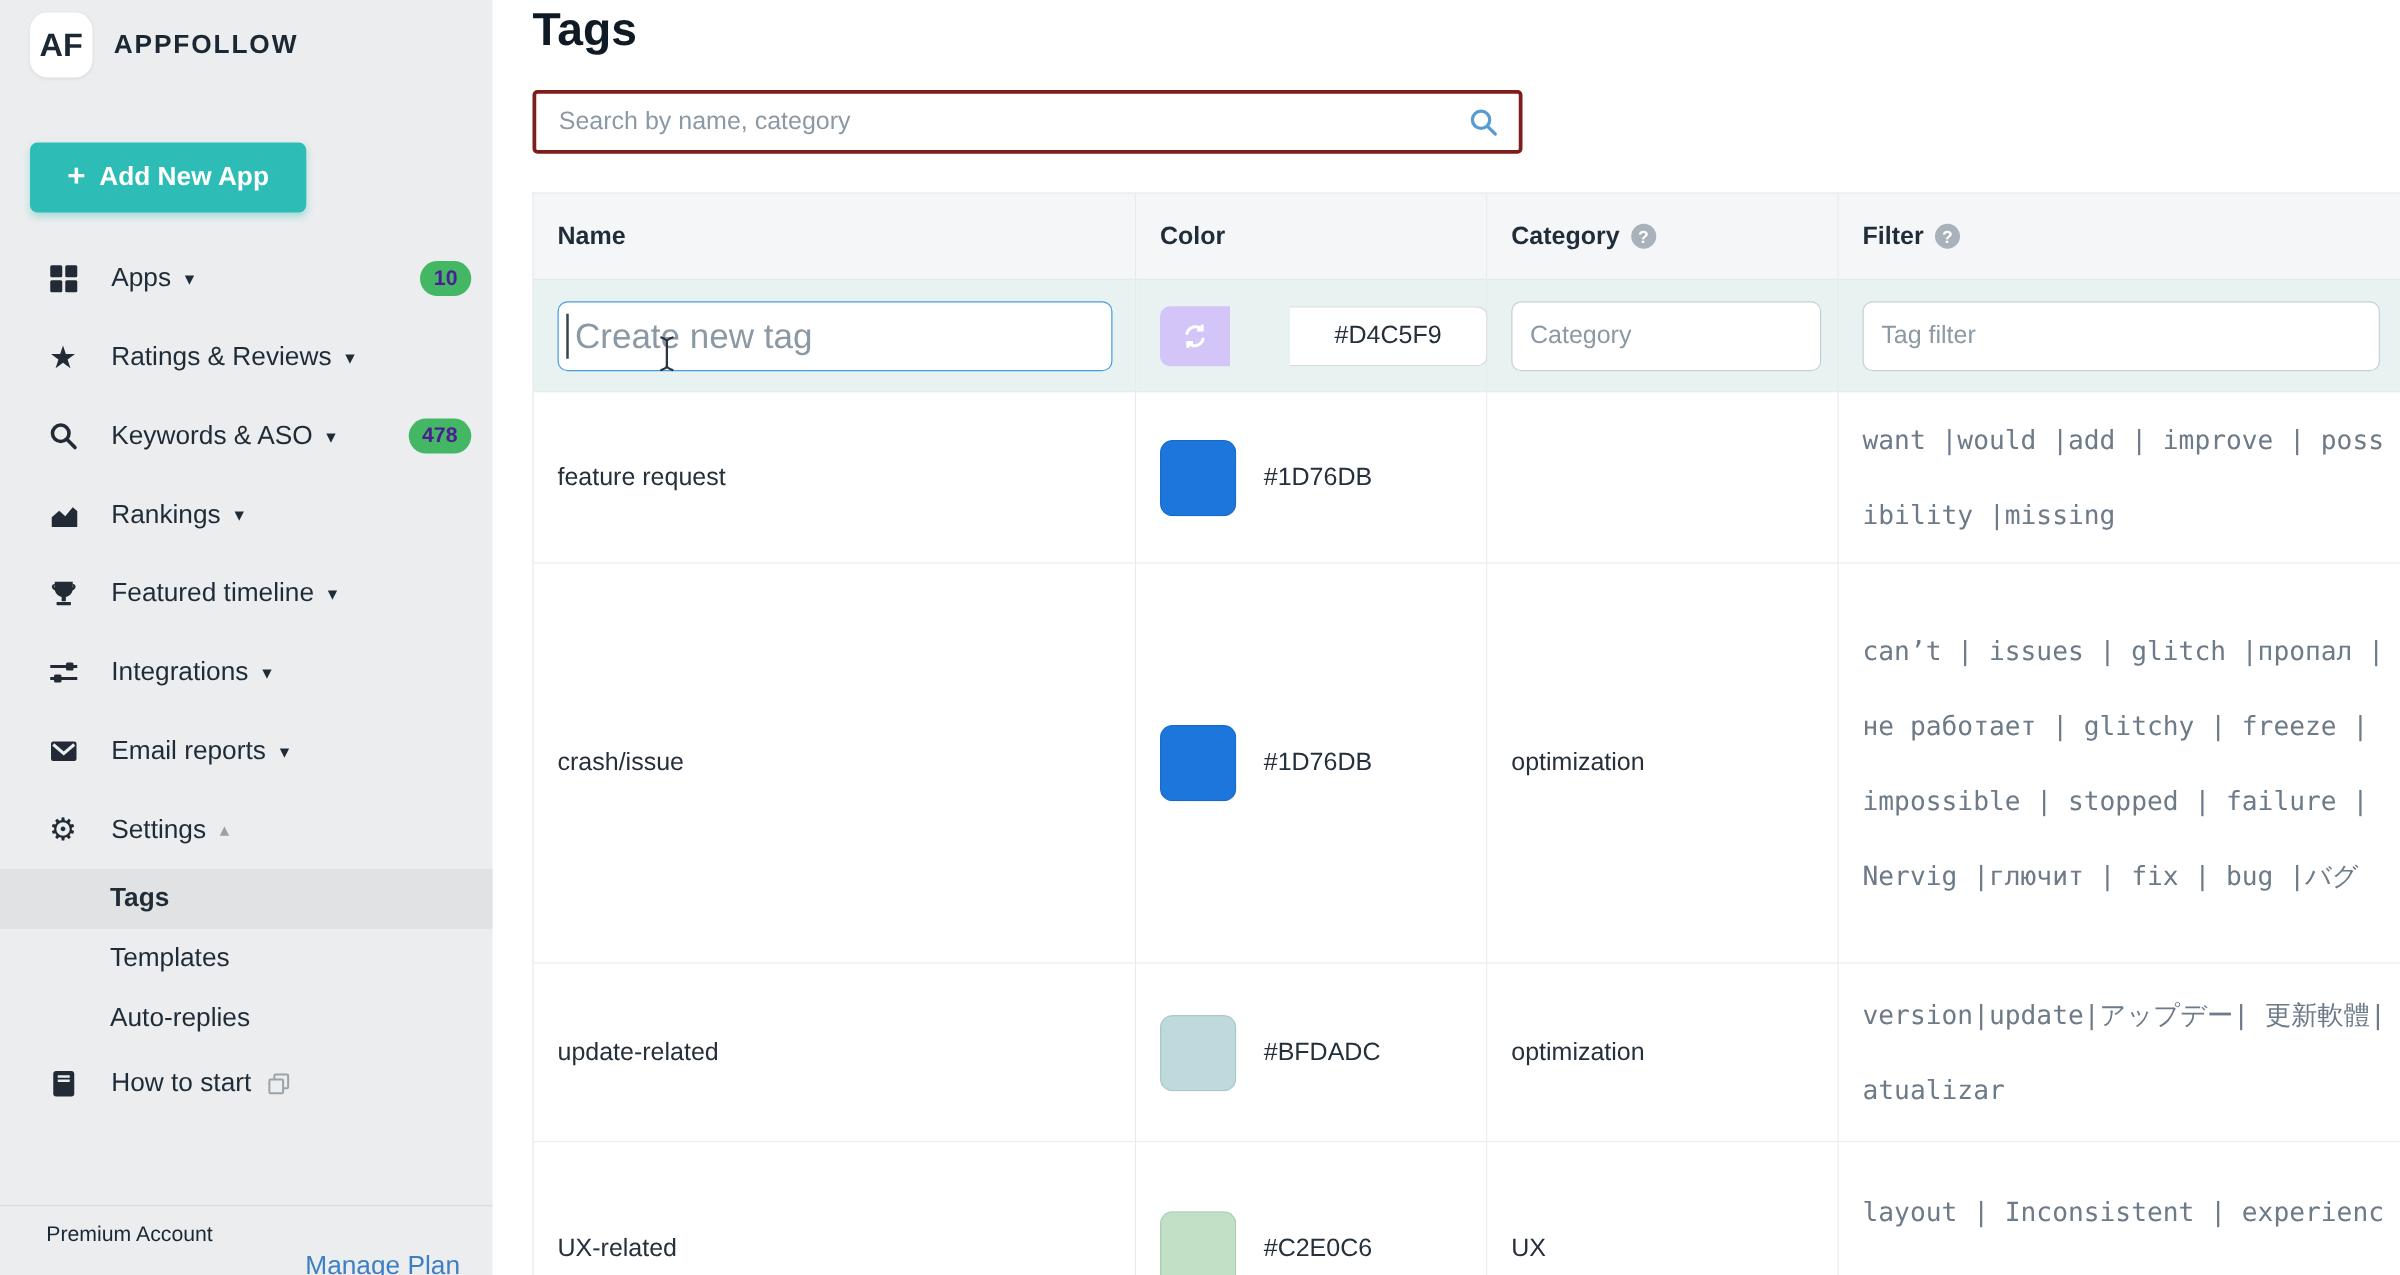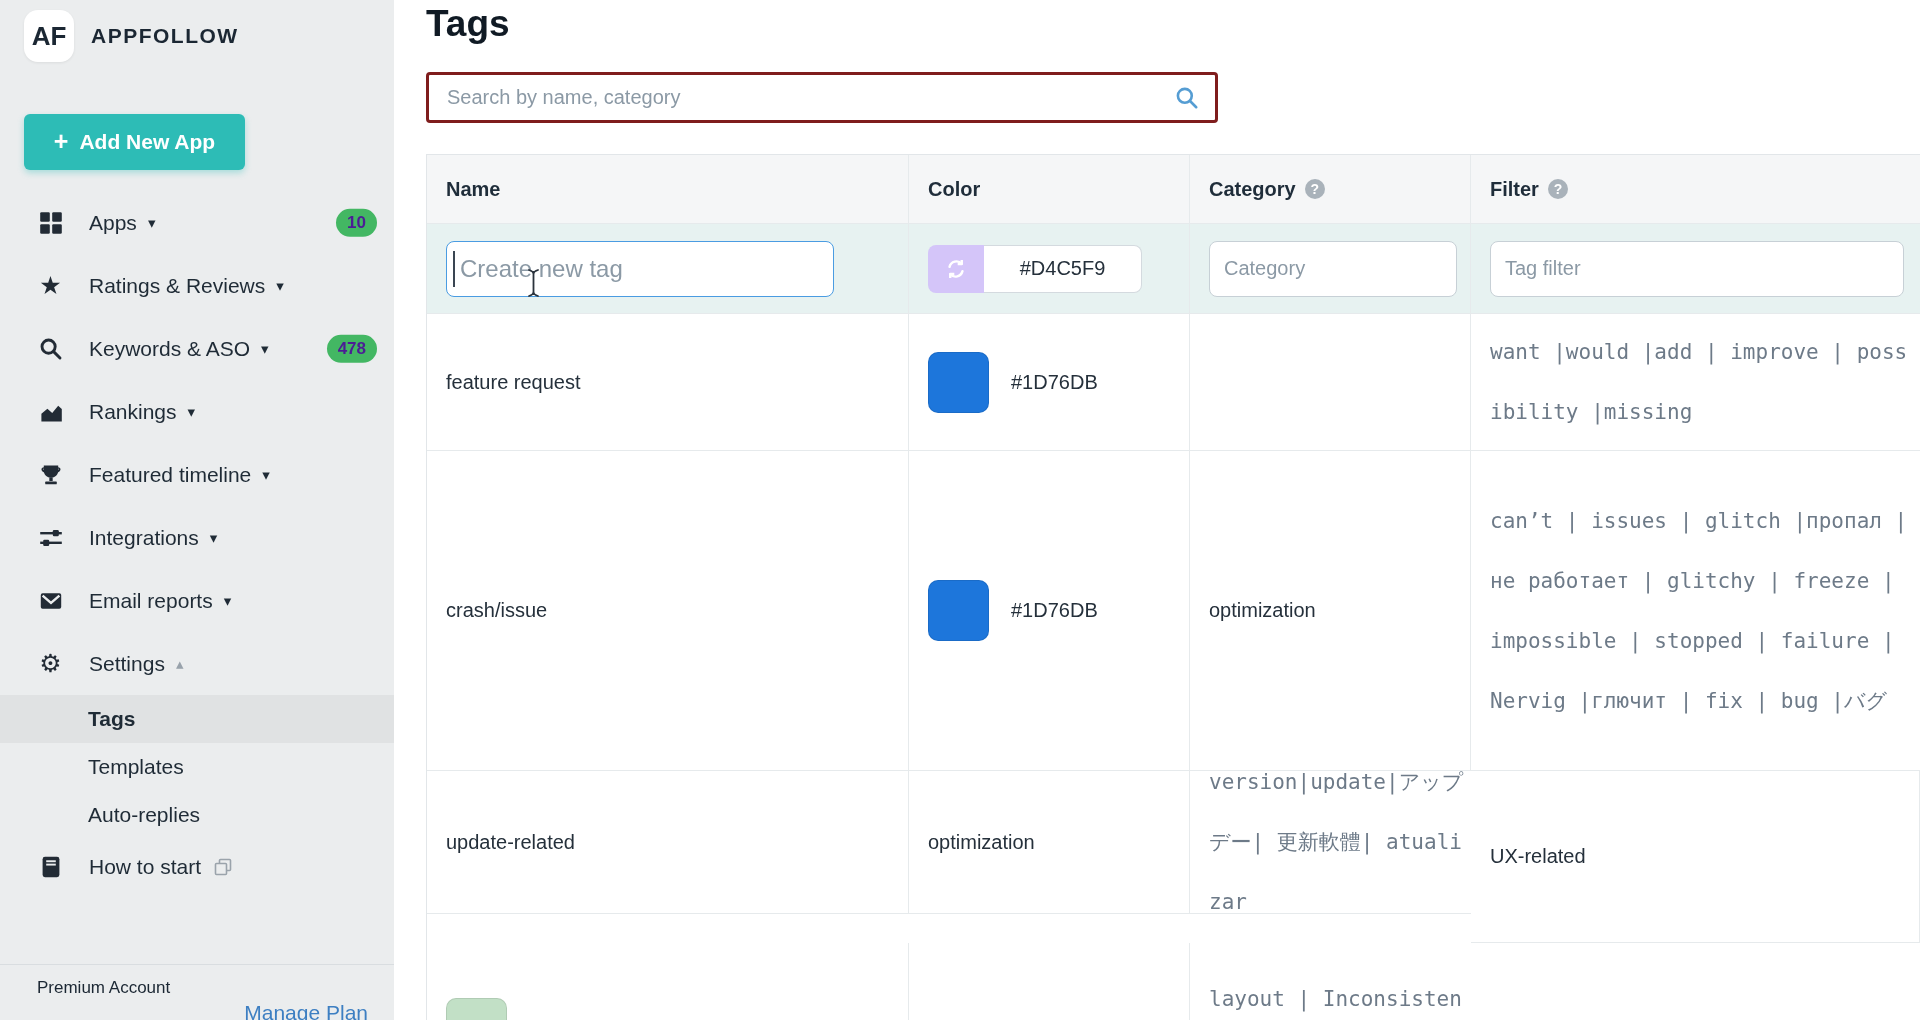--- a/index.html
+++ b/index.html
@@ -68,29 +68,29 @@
   .cell.last { border-right:none; }
   .h-cell { background:#f5f6f7; height:69px; font-weight:bold; font-size:20px; color:#1f2d3a; }
   .create { background:#e7f2f1; height:90px; }
   .r0 { height:137px; } .r1 { height:320px; } .r2 { height:143px; } .r3 { height:172px; }
 
   .help { width:20px; height:20px; border-radius:50%; background:#a9b2ba; color:#fff;
     font-size:14px; font-weight:bold; display:inline-flex; align-items:center;
     justify-content:center; margin-left:9px; cursor:pointer; flex:none; }
 
   .input-wrap { position:relative; }
-  .name-input { width:388px; height:56px; border:1.5px solid #4a9ce2; border-radius:8px;
-    font-family:inherit; font-size:24px; padding:0 14px 0 13px; color:#25303b; outline:none; background:#fff; }
+  .name-input { width:444px; height:56px; border:1.5px solid #4a9ce2; border-radius:8px;
+    font-family:inherit; font-size:28px; padding:0 14px 0 13px; color:#25303b; outline:none; background:#fff; }
   .caret-bar { position:absolute; left:7px; top:10px; width:1.5px; height:36px; background:#3a4552; }
   .text-input { height:56px; border:1px solid #c7d0d6; border-radius:8px; background:#fff;
     font-family:inherit; font-size:20px; padding:0 14px; color:#25303b; outline:none; }
   .cat-input { width:248px; }
   .tagfilter-input { width:414px; }
 
-  .color-widget { display:flex; height:48px; }
+  .color-widget { display:flex; height:48px;gap:48px; }
   .cw-btn { width:56px; border:none; border-radius:8px 0 0 8px; display:flex; align-items:center;
     justify-content:center; cursor:pointer; }
   .cw-hex { width:158px; background:#fff; border:1px solid #d4dadf; border-left:none;
     border-radius:0 8px 8px 0; display:flex; align-items:center; justify-content:center;
     font-size:20px; color:#25303b; }
 
   .swatch { width:61px; height:61px; border-radius:10px; border:1px solid rgba(0,0,0,.09); flex:none; }
   .hex { margin-left:22px; font-size:20px; color:#25303b; }
   .cat-text { font-size:20px; color:#25303b; }
   .name-text { font-size:20px; color:#25303b; }
@@ -314,20 +314,24 @@
         <span class="cat-text">optimization</span>
       </div>
       <div class="cell r1 last filter-cell">
         <span>can’t | issues | glitch |пропал |не работает | glitchy | freeze | impossible | stopped | failure | Nervig |глючит | fix | bug |バグ</span>
       </div>
 
       <div class="cell r2">
         <span class="name-text">update-related</span>
       </div>
       <div class="cell r2">
+        <span class="swatch" style="background-color: rgb(191, 218, 220);"></span>
+        <span class="hex">#BFDADC</span>
+      </div>
+      <div class="cell r2">
         <span class="cat-text">optimization</span>
       </div>
       <div class="cell r2 last filter-cell">
         <span>version|update|アップデー| 更新軟體| atualizar</span>
       </div>
 
       <div class="cell r3">
         <span class="name-text">UX-related</span>
       </div>
       <div class="cell r3">

